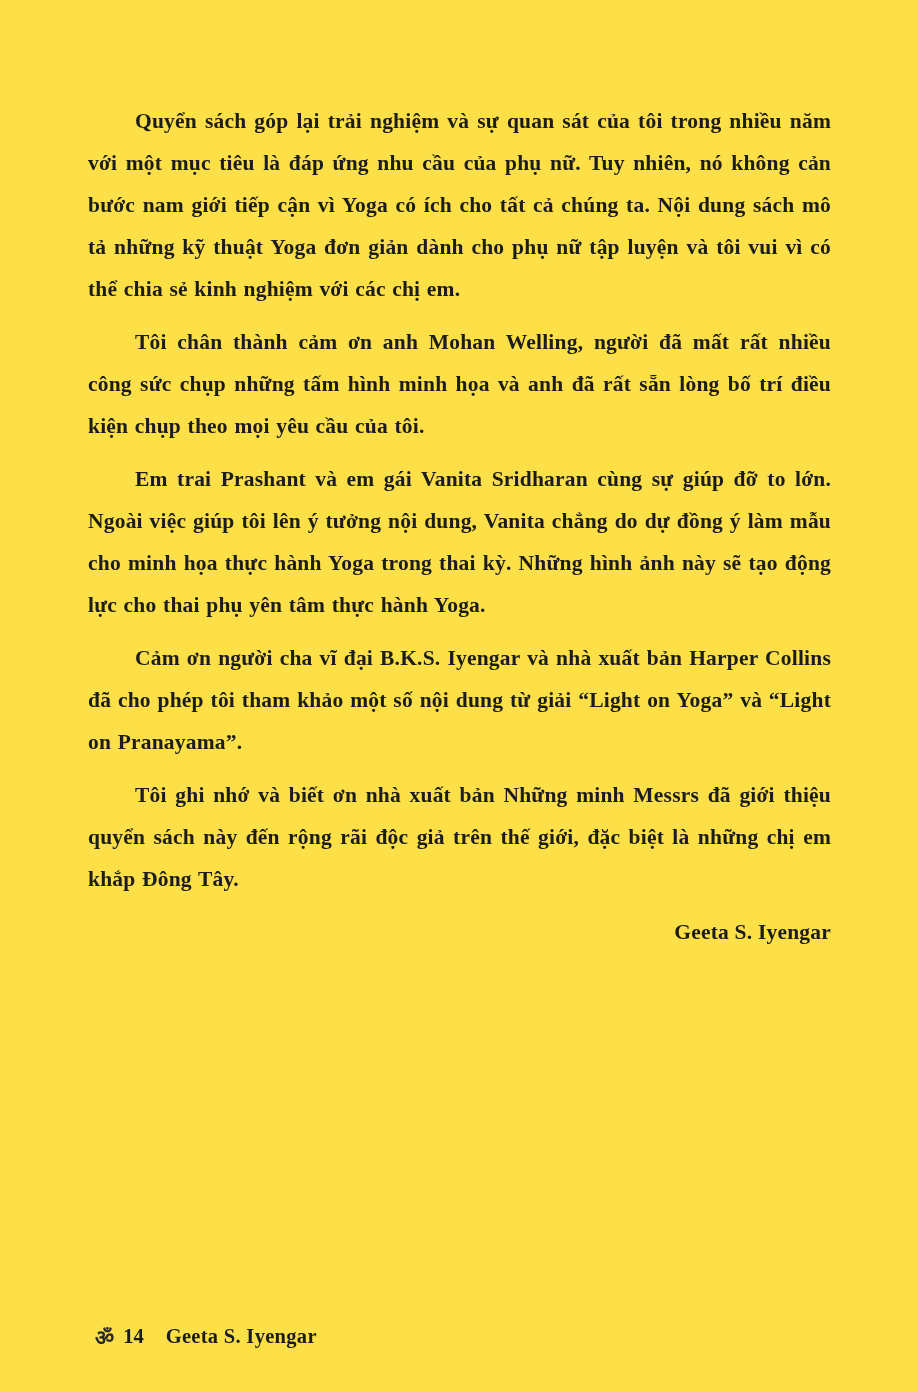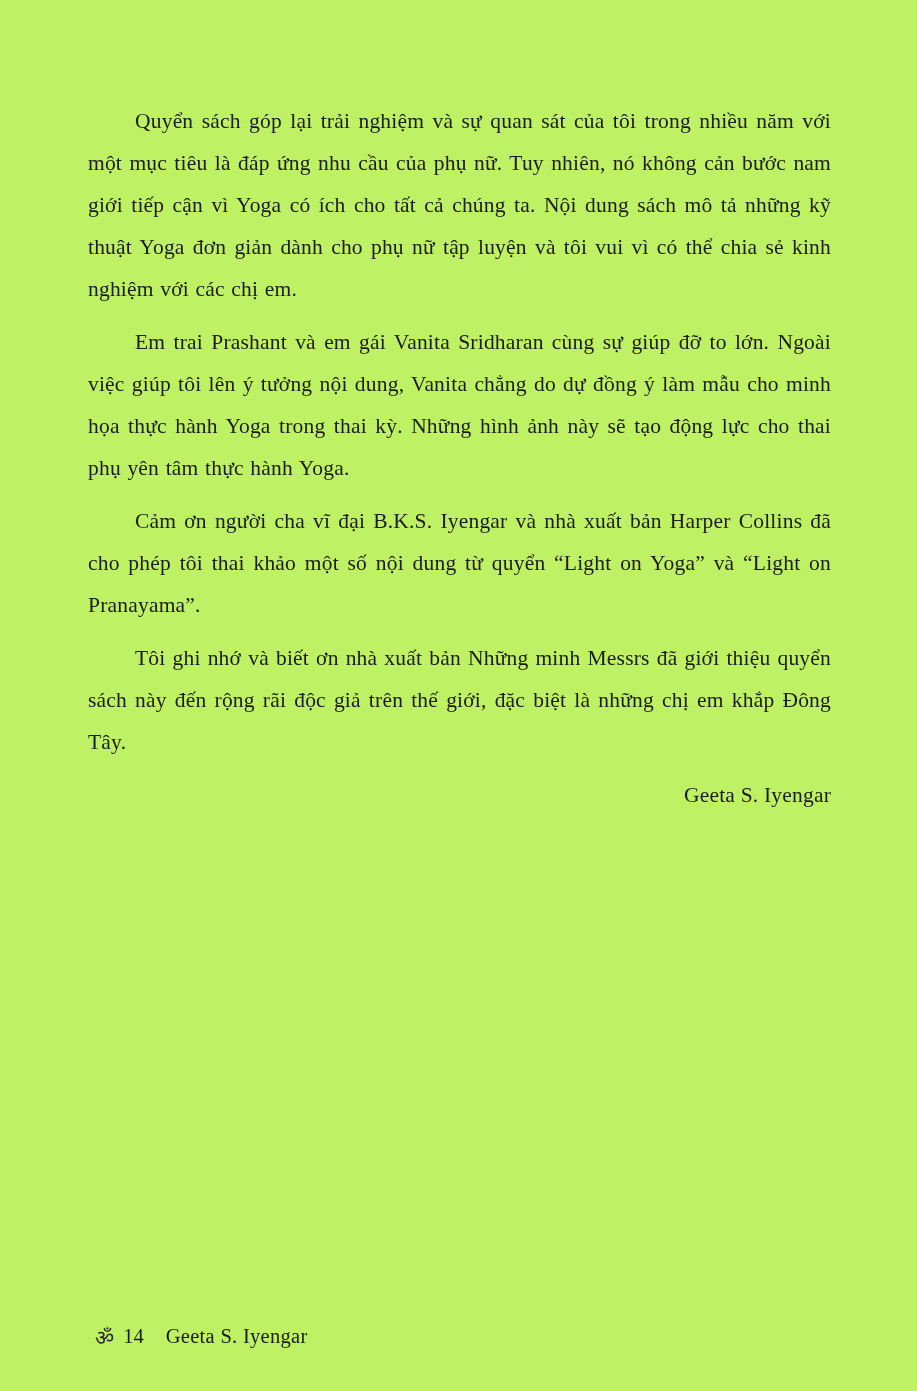--- a/index.html
+++ b/index.html
@@ -11,21 +11,22 @@
     width: 917px;
     height: 1391px;
     position: relative;
     font-family: "Liberation Serif", serif;
     color: #1c1c1c;
     overflow: hidden;
   }
   .page {
     position: absolute;
     inset: 0;
-    background: #bef264;
+    background: #fde047;
+    font-weight: bold;
   }
   .content {
     position: absolute;
     top: 100px;
     left: 88px;
     right: 86px;
   }
   p.para {
     margin: 0 0 11px 0;
     font-size: 21.5px;
@@ -65,22 +66,23 @@
     letter-spacing: 0.3px;
   }
 </style>
 </head>
 <body>
 
 <div class="page">
 
   <div class="content">
     <p class="para">Quyển sách góp lại trải nghiệm và sự quan sát của tôi trong nhiều năm với một mục tiêu là đáp ứng nhu cầu của phụ nữ. Tuy nhiên, nó không cản bước nam giới tiếp cận vì Yoga có ích cho tất cả chúng ta. Nội dung sách mô tả những kỹ thuật Yoga đơn giản dành cho phụ nữ tập luyện và tôi vui vì có thể chia sẻ kinh nghiệm với các chị em.</p>
+    <p class="para">Tôi chân thành cảm ơn anh Mohan Welling, người đã mất rất nhiều công sức chụp những tấm hình minh họa và anh đã rất sẵn lòng bố trí điều kiện chụp theo mọi yêu cầu của tôi.</p>
     <p class="para">Em trai Prashant và em gái Vanita Sridharan cùng sự giúp đỡ to lớn. Ngoài việc giúp tôi lên ý tưởng nội dung, Vanita chẳng do dự đồng ý làm mẫu cho minh họa thực hành Yoga trong thai kỳ. Những hình ảnh này sẽ tạo động lực cho thai phụ yên tâm thực hành Yoga.</p>
-    <p class="para">Cảm ơn người cha vĩ đại B.K.S. Iyengar và nhà xuất bản Harper Collins đã cho phép tôi thai khảo một số nội dung từ quyển “Light on Yoga” và “Light on Pranayama”.</p>
+    <p class="para">Cảm ơn người cha vĩ đại B.K.S. Iyengar và nhà xuất bản Harper Collins đã cho phép tôi tham khảo một số nội dung từ giải “Light on Yoga” và “Light on Pranayama”.</p>
     <p class="para">Tôi ghi nhớ và biết ơn nhà xuất bản Những minh Messrs đã giới thiệu quyển sách này đến rộng rãi độc giả trên thế giới, đặc biệt là những chị em khắp Đông Tây.</p>
     <div class="signature">Geeta S. Iyengar</div>
   </div>
 
   <div class="footer">
     <span class="om">ॐ</span>
     <span class="page-num">14</span>
     <span class="running-title">Geeta S. Iyengar</span>
   </div>
 

